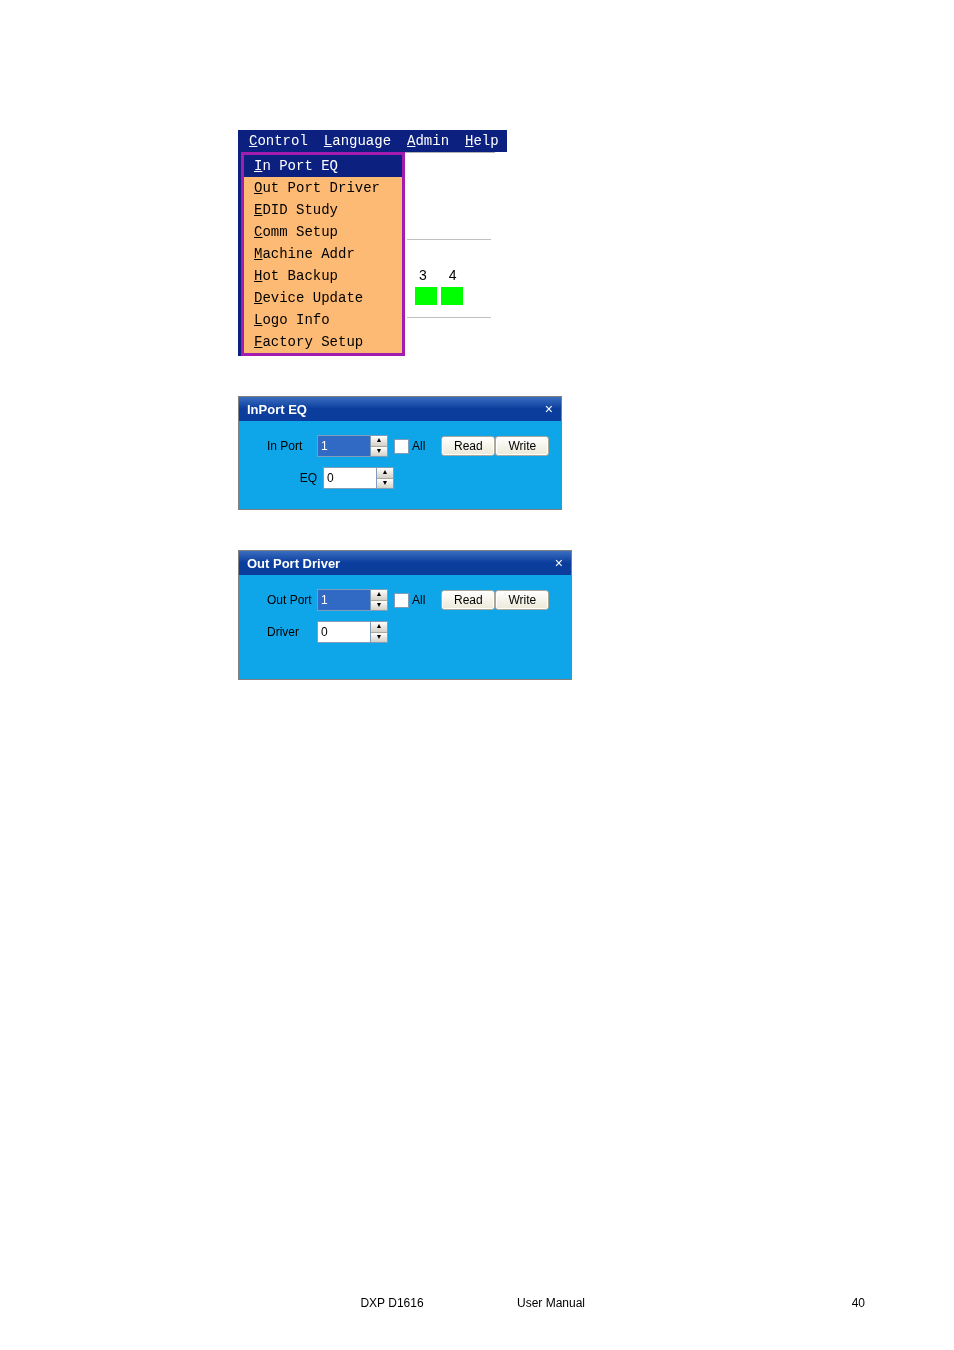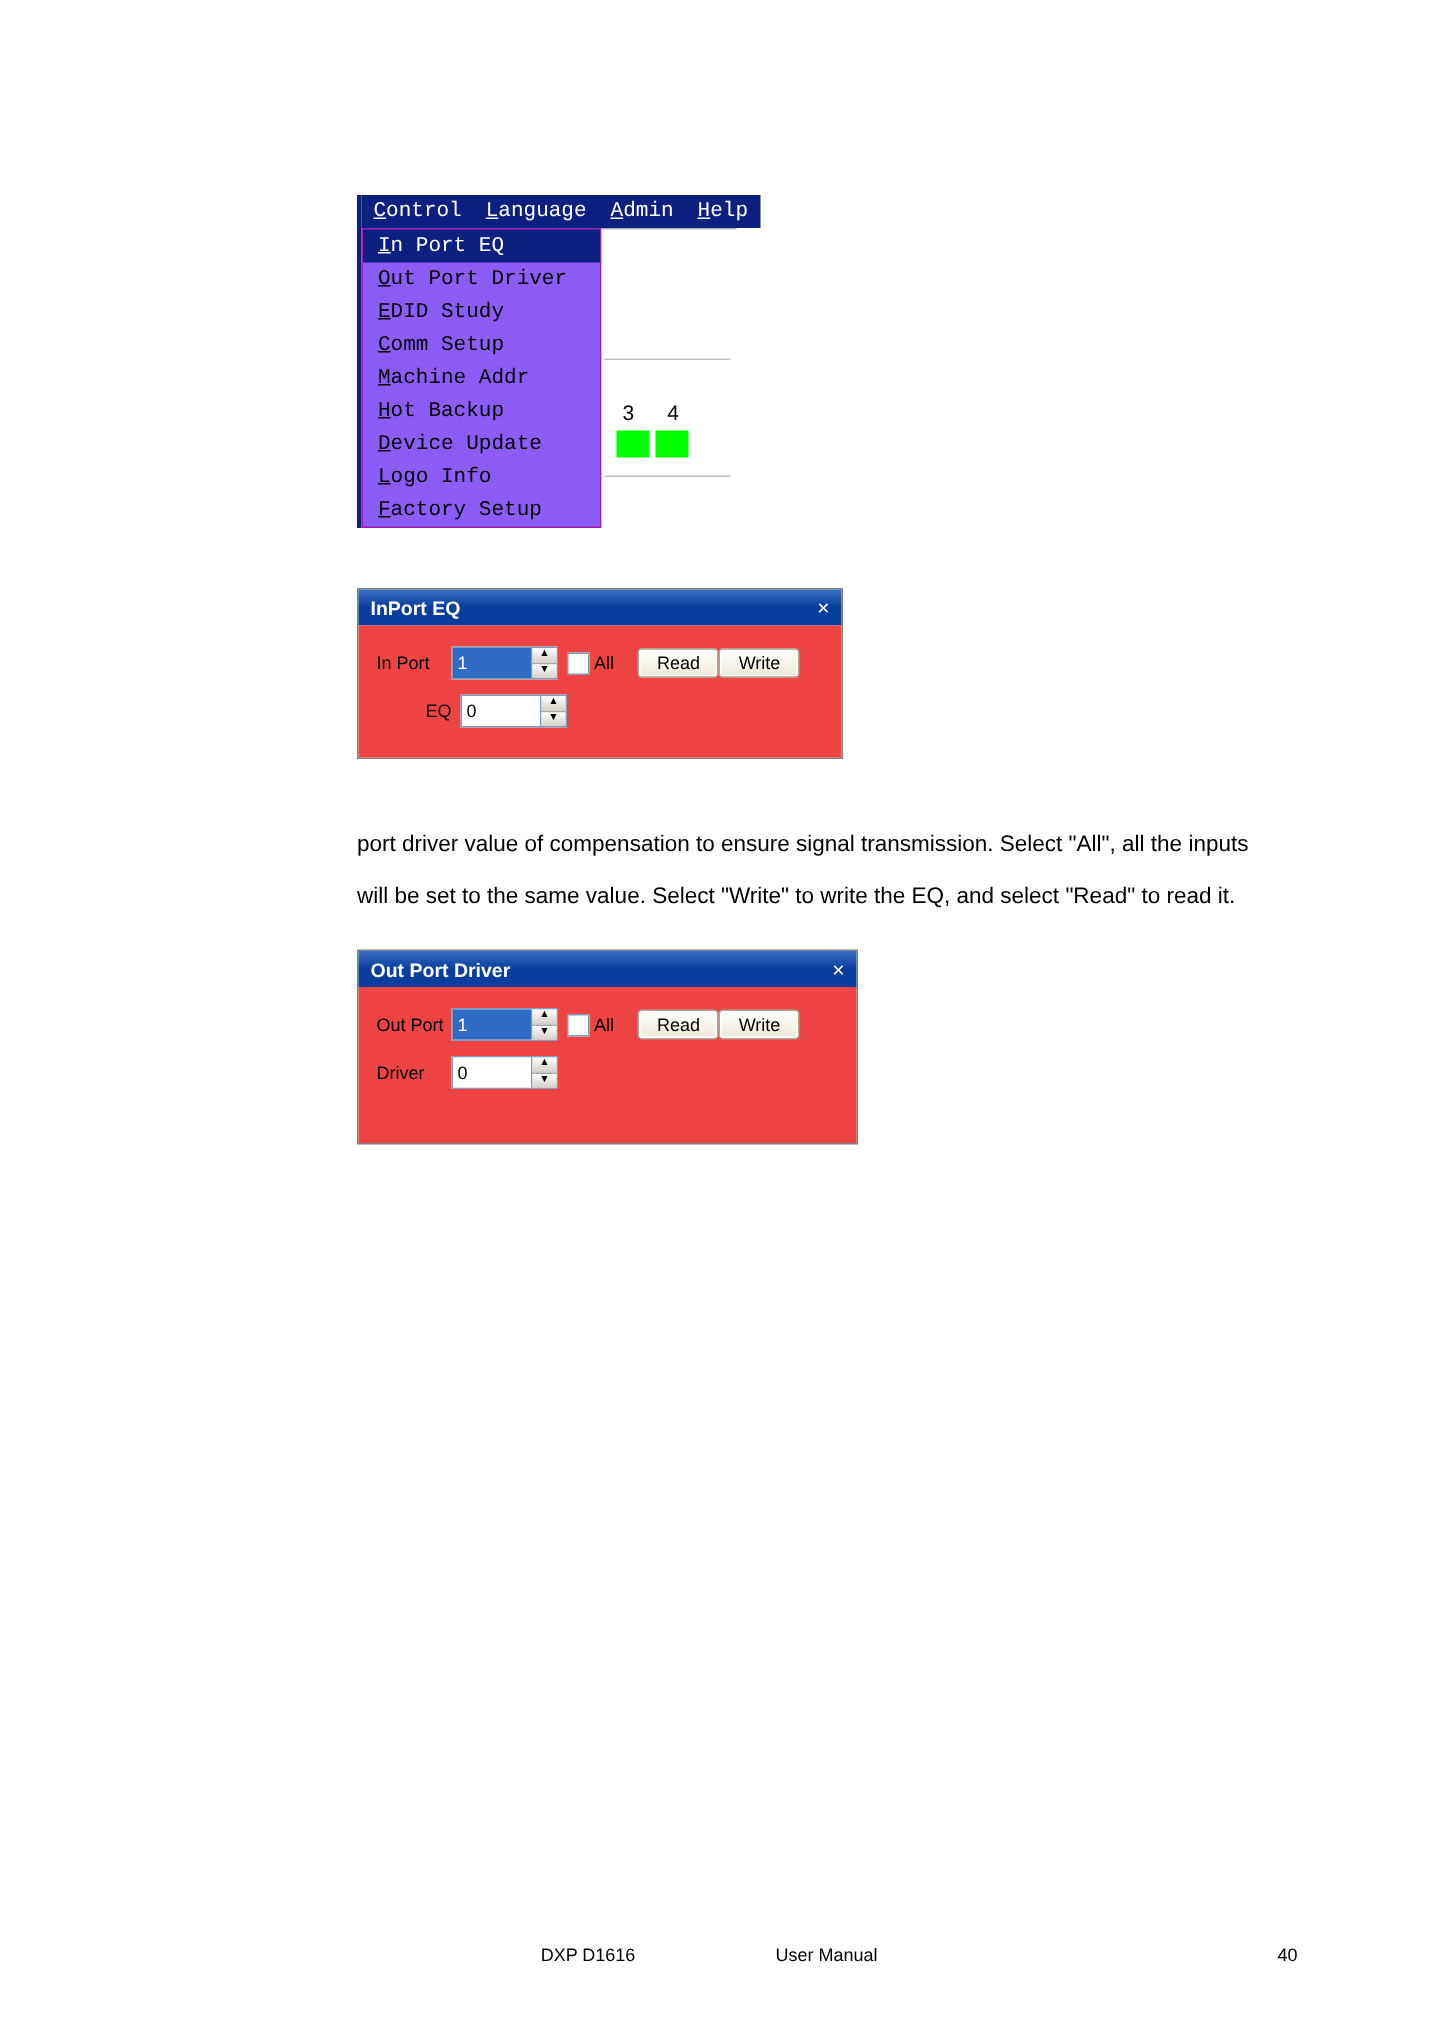--- a/index.html
+++ b/index.html
@@ -32,22 +32,22 @@
   }
   .menu-bar-item .ul {
     text-decoration: underline;
   }
   .menu-body {
     display: flex;
     font-family: "Courier New", monospace;
     font-size: 14px;
   }
   .menu-dropdown {
-    background: #8b5cf6;
-    border: 1px solid #a21caf;
+    background: #fdba74;
+    border: 3px solid #a21caf;
     width: 158px;
   }
   .menu-dropdown-item {
     padding: 3px 10px;
     color: #000;
   }
   .menu-dropdown-item.selected {
     background: #0c2080;
     color: #ffffff;
   }
@@ -120,22 +120,22 @@
     display: flex;
     justify-content: space-between;
     align-items: flex-end;
   }
   .dialog-title .close {
     color: #ffffff;
     font-size: 14px;
     font-weight: normal;
   }
   .dialog-body {
-    background: #ef4444;
-    padding: 14px 10px 10px 12px;
+    background: #0ea5e9;
+    padding: 14px 10px 10px 28px;
   }
   .form-row {
     display: flex;
     align-items: center;
     margin-bottom: 10px;
     font-size: 12px;
     color: #000;
   }
   .dialog.large .dialog-body { padding-bottom: 26px; }
   .form-label {
@@ -297,21 +297,20 @@
         <div class="arrows">
               <div class="up">▲</div>
               <div class="down">▼</div>
             </div>
       </div>
     </div>
   </div>
 </div>
 
 
-<div class="para">port driver value of compensation to ensure signal transmission. Select "All", all the inputs will be set to the same value. Select "Write" to write the EQ, and select "Read" to read it.</div>
 
 
 <div class="dialog large">
   <div class="dialog-title">
     <span>Out Port Driver</span>
     <span class="close">×</span>
   </div>
   <div class="dialog-body">
     <div class="form-row">
       <div class="form-label">Out Port</div>

